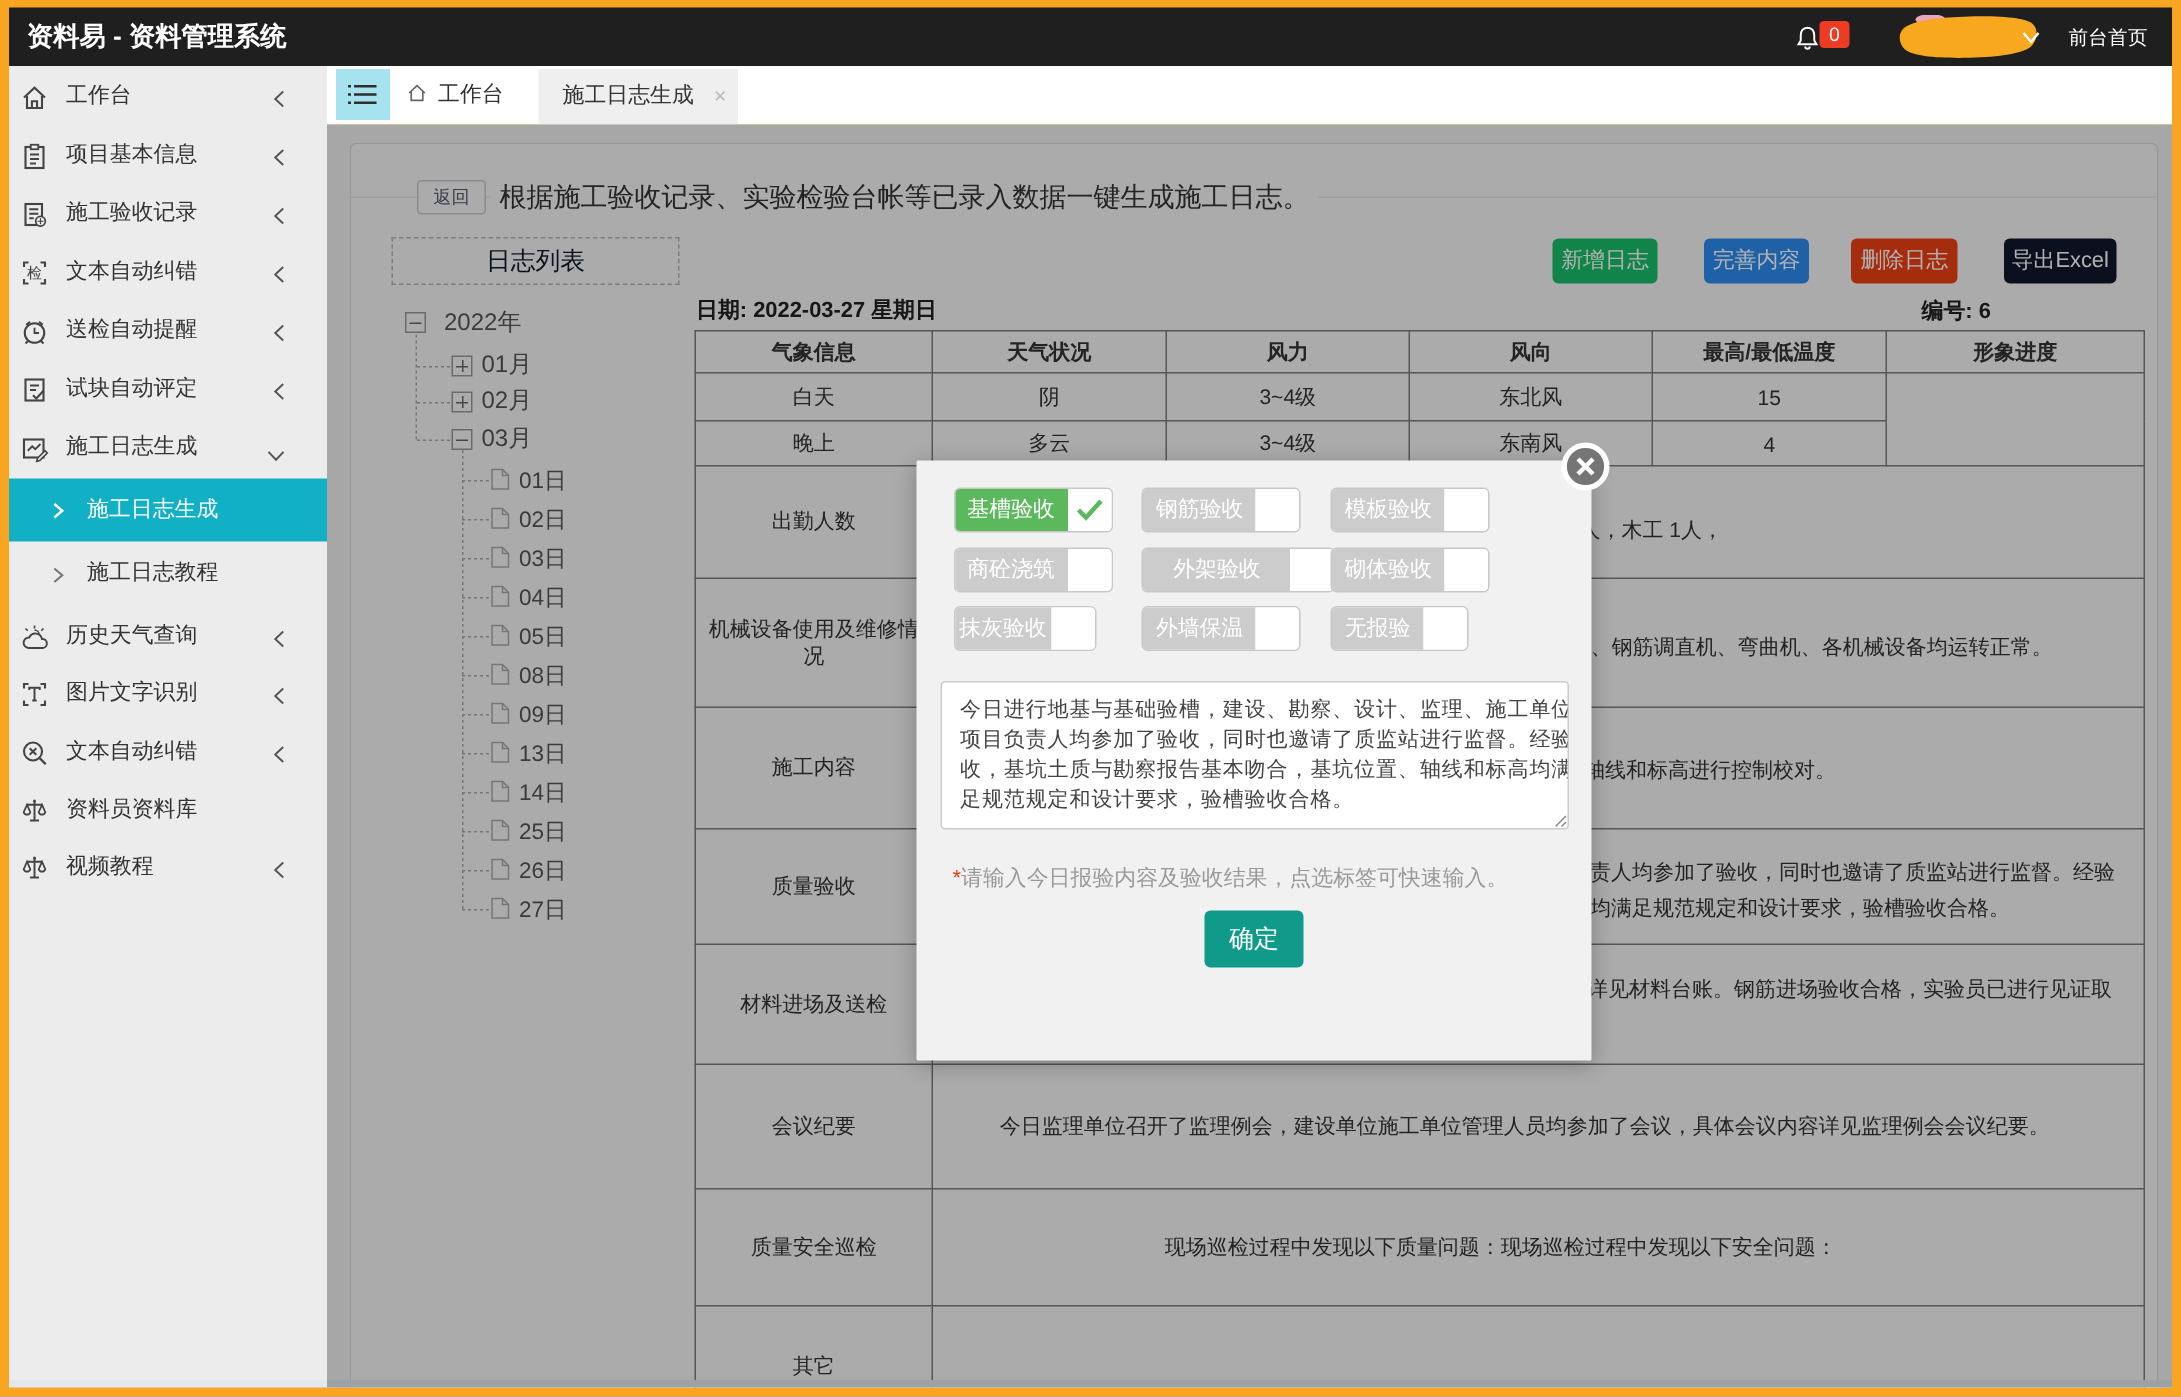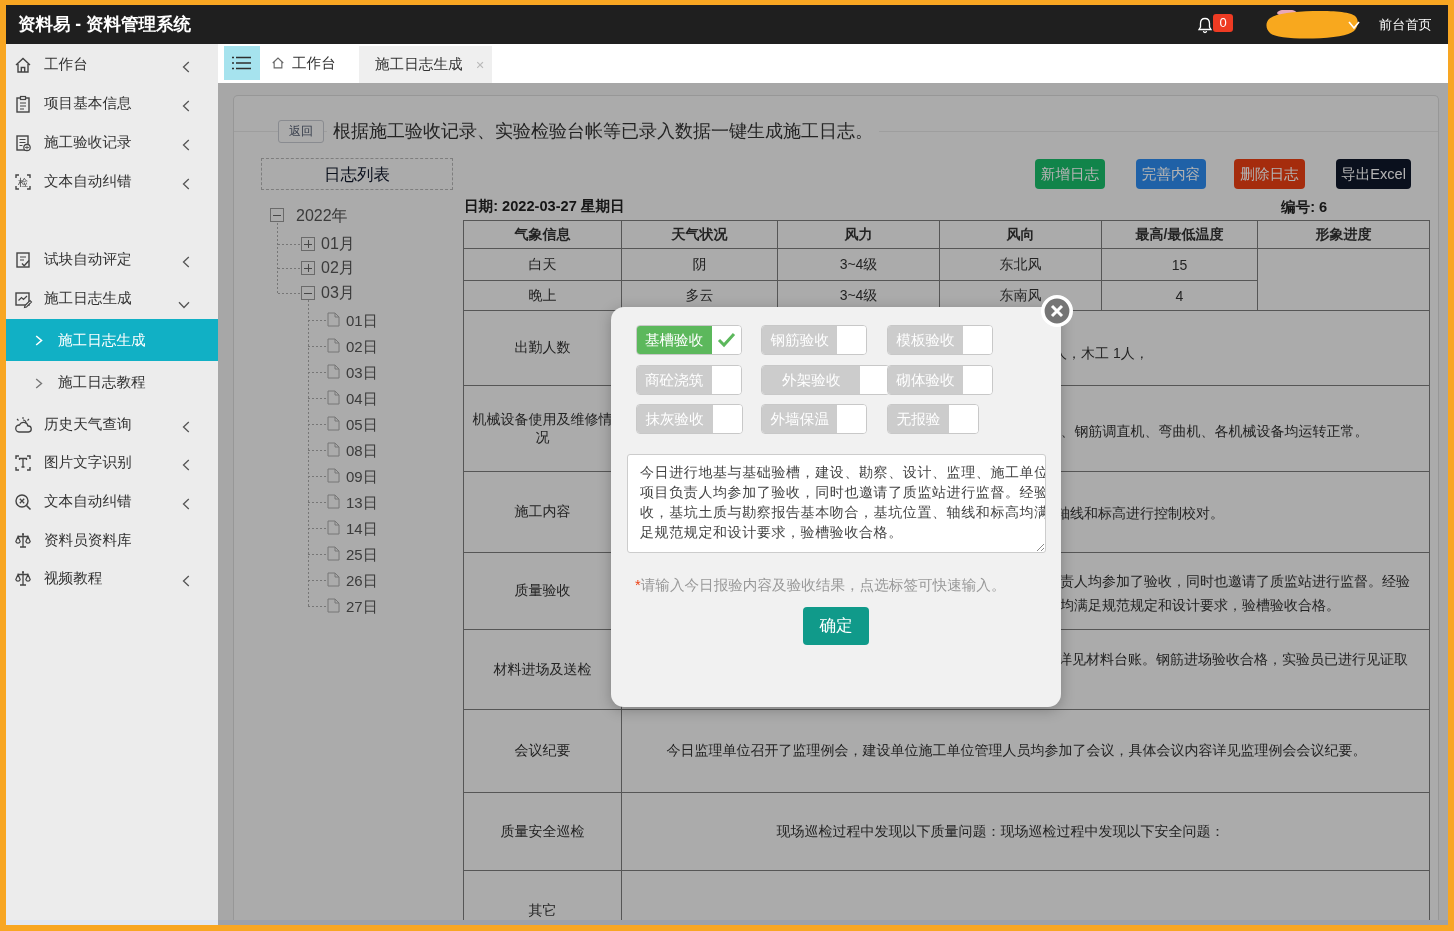--- a/index.html
+++ b/index.html
@@ -68,21 +68,21 @@
 #tbl .hd { font-weight:bold;text-align:center; }
 .frag { position:absolute; font-size:14px; color:#333; white-space:nowrap; }
 
 
 #overlay { left:218px; top:83px; width:1230px; height:842px; background:rgba(0,0,0,0.3); }
 
 
 #strip { left:6px; top:920px; width:1442px; height:5px; background:#e2e7f0; z-index:0; }
 
 
-#modal { left:611px; top:307px; width:450px; height:400px; background:#f1f1f1; border-radius:13px; box-shadow:0 3px 14px rgba(0,0,0,.25); }
+#modal { left:611px; top:307px; width:450px; height:400px; background:#f1f1f1; border-radius:1px; box-shadow:0 3px 14px rgba(0,0,0,.25); }
 #mclose { position:absolute; right:-13px; top:-13px; width:34px; height:34px; }
 .tag { position:absolute; height:30px; border:1px solid #c8c8c8; border-radius:4px; background:#fff; display:flex; }
 .tag .lb { width:75px; background:#ccc; color:#fff; font-size:14.6px; text-align:center; line-height:28px; border-radius:3px 0 0 3px; }
 .tag .bx { width:29px; background:#fff; border-radius:0 3px 3px 0; }
 .tag.sel .lb { background:#5cb85c; }
 #mtxt { position:absolute; left:16px; top:147px; width:419px; height:99px; background:#fff; border:1px solid #ccc; border-radius:3px; padding:7px 12px; font-size:14px; letter-spacing:0.6px; color:#444; line-height:20px; white-space:nowrap; overflow:hidden; }
 #mnote { position:absolute; left:24px; top:269px; font-size:14.6px; color:#999; }
 #mnote b { color:#ed4014; font-weight:normal; }
 #mok { position:absolute; left:192px; top:300px; width:66px; height:38px; background:#109a8a; border-radius:4px; color:#fff; font-size:16.6px; text-align:center; line-height:38px; }
 </style>
@@ -139,20 +139,31 @@
       <div class="ar"><svg width="8" height="12" viewBox="0 0 8 12">
           <path d="M6.8 1 L1.5 6 L6.8 11" fill="none" stroke="#555" stroke-width="1.3"></path>
         </svg></div>
     </div>
     <div class="mi" style="top:118px">
       <svg class="ico" viewBox="0 0 20 20">
         <path d="M3 6 V3 h3 M14 3 h3 v3 M17 14 v3 h-3 M6 17 H3 v-3" fill="none" stroke="#444" stroke-width="1.4"></path>
         <text x="10" y="13.5" font-size="10" text-anchor="middle" fill="#444">检</text>
       </svg>
       <div class="txt">文本自动纠错</div>
+      <div class="ar"><svg width="8" height="12" viewBox="0 0 8 12">
+          <path d="M6.8 1 L1.5 6 L6.8 11" fill="none" stroke="#555" stroke-width="1.3"></path>
+        </svg></div>
+    </div>
+    <div class="mi" style="top:157px">
+      <svg class="ico" viewBox="0 0 20 20">
+        <circle cx="10" cy="11" r="6.5" fill="none" stroke="#444" stroke-width="1.4"></circle>
+        <path d="M10 7.5 V11 H13" fill="none" stroke="#444" stroke-width="1.2"></path>
+        <path d="M4.5 5.5 L7 3.5 M15.5 5.5 L13 3.5 M5.5 16.5 L4 18 M14.5 16.5 L16 18" stroke="#444" stroke-width="1.4"></path>
+      </svg>
+      <div class="txt">送检自动提醒</div>
       <div class="ar"><svg width="8" height="12" viewBox="0 0 8 12">
           <path d="M6.8 1 L1.5 6 L6.8 11" fill="none" stroke="#555" stroke-width="1.3"></path>
         </svg></div>
     </div>
     <div class="mi" style="top:196px">
       <svg class="ico" viewBox="0 0 20 20">
         <rect x="4" y="3" width="12" height="14" fill="none" stroke="#444" stroke-width="1.4"></rect>
         <path d="M7 7 h6 M7 10 h4" stroke="#444" stroke-width="1.2"></path>
         <path d="M9 13.5 l2.2 2.2 L16 10.5" fill="none" stroke="#444" stroke-width="1.4"></path>
       </svg>
@@ -451,21 +462,21 @@
       </div>
       <div class="tag " style="left:150.3px;top:57.5px">
         <div class="lb" style="width:98px">外架验收</div>
         <div class="bx"></div>
       </div>
       <div class="tag " style="left:276px;top:57.5px">
         <div class="lb" style="width:75px">砌体验收</div>
         <div class="bx"></div>
       </div>
       <div class="tag " style="left:24.6px;top:97px">
-        <div class="lb" style="width:76px">抹灰验收</div>
+        <div class="lb" style="width:64px">抹灰验收</div>
         <div class="bx"></div>
       </div>
       <div class="tag " style="left:150.3px;top:97px">
         <div class="lb" style="width:75px">外墙保温</div>
         <div class="bx"></div>
       </div>
       <div class="tag " style="left:276px;top:97px">
         <div class="lb" style="width:61px">无报验</div>
         <div class="bx"></div>
       </div>

